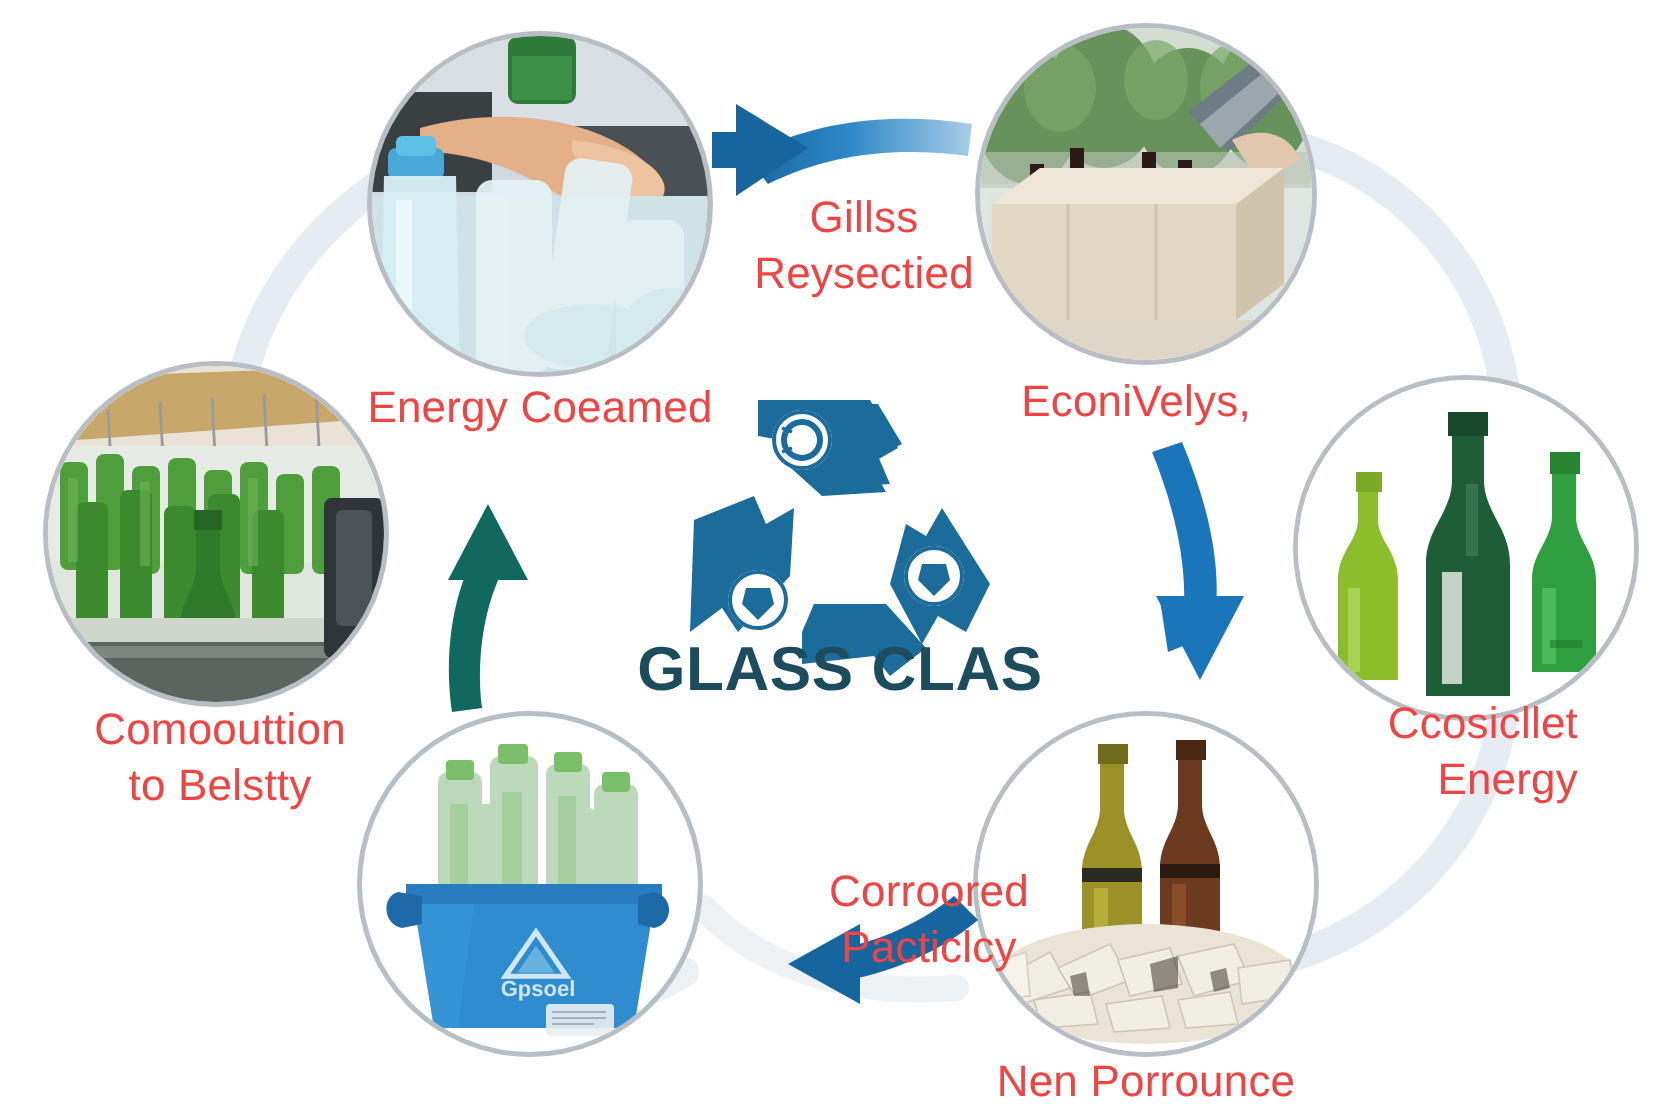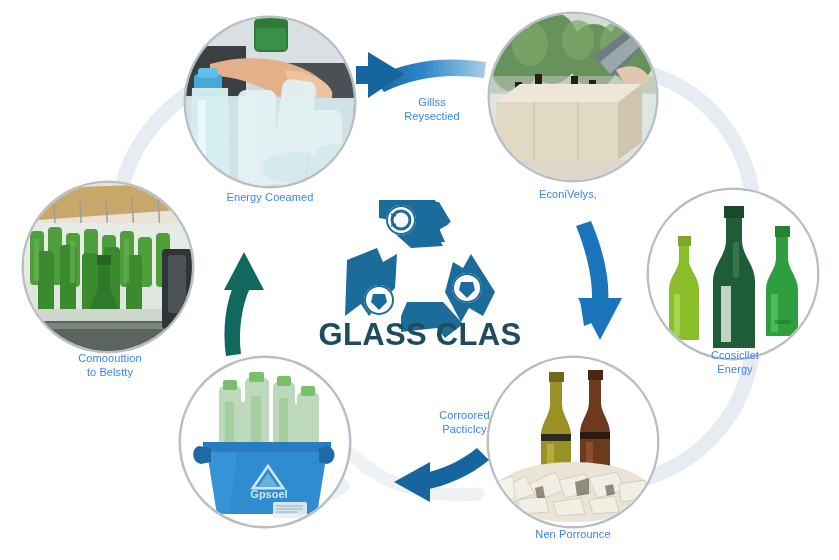--- a/index.html
+++ b/index.html
@@ -19,22 +19,22 @@
     border-radius:50%;
     overflow:hidden;
     box-shadow:0 0 0 2.5px #b9bec4;
     background:#e9edf0;
   }
   .node .photo{position:absolute;left:0;top:0;width:100%;height:100%;}
 
   
   .label{
     position:absolute;
-    color:#3b82f6;
-    font-size:11px;
+    color:#ef4444;
+    font-size:22px;
     line-height:1.28;
     text-align:center;
     white-space:pre-line;
     letter-spacing:.1px;
     font-weight:400;
   }
 
   
   #center-block{position:absolute;left:339px;top:188px;width:160px;height:160px;}
   #center-title{
@@ -388,25 +388,25 @@
 
   <div id="center-title">GLASS CLAS</div>
 
   <div class="label" style="left:181px;top:190px;width:178px;">Energy Coeamed</div>
 
   <div class="label" style="left:362px;top:95px;width:140px;">Gillss
 Reysectied</div>
 
   <div class="label" style="left:493px;top:187px;width:150px;">EconiVelys,</div>
 
-  <div class="label" style="left:655px;top:348px;width:160px;">Ccosicllet
+  <div class="label" style="left:629px;top:348px;width:160px;text-align:right;">Ccosicllet
 Energy</div>
 
   <div class="label" style="left:483px;top:505px;width:180px;margin-top:22px;">Nen Porrounce</div>
 
-  <div class="label" style="left:352px;top:408px;width:145px;padding-left:40px;">Corroored
+  <div class="label" style="left:352px;top:432px;width:145px;padding-left:40px;">Corroored
 Pacticlcy</div>
 
 
   <div class="label" style="left:10px;top:340px;width:200px;margin-top:11px;">Comoouttion
 to Belstty</div>
 
 </div>
 
 </body></html>

